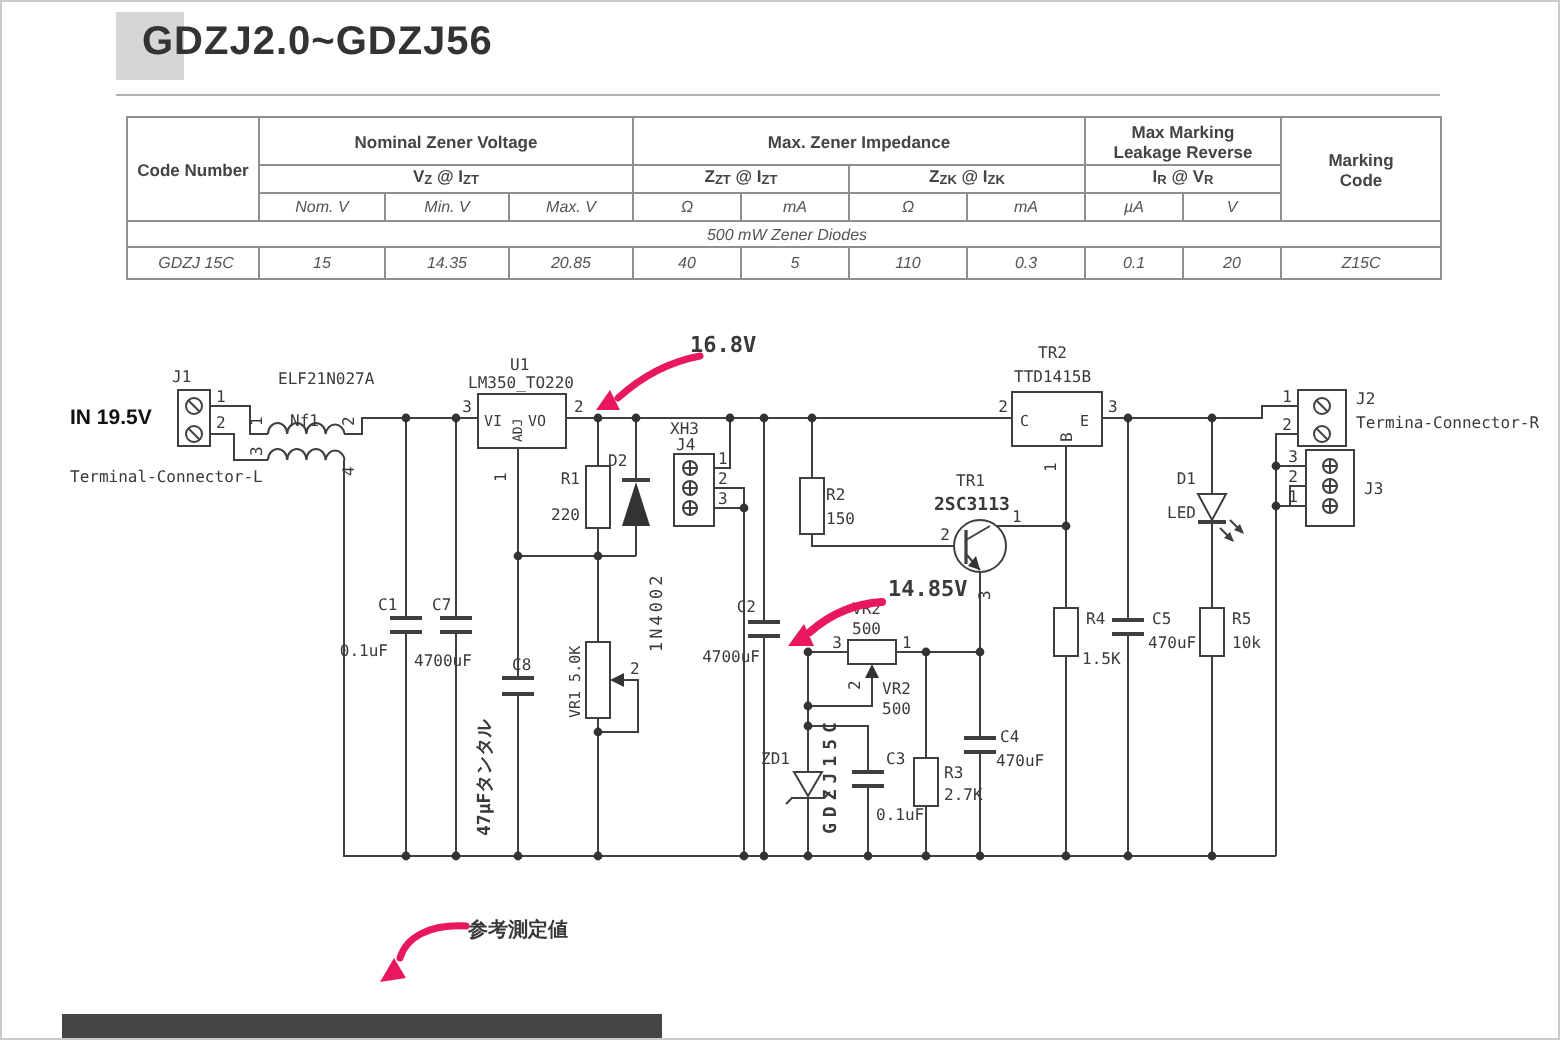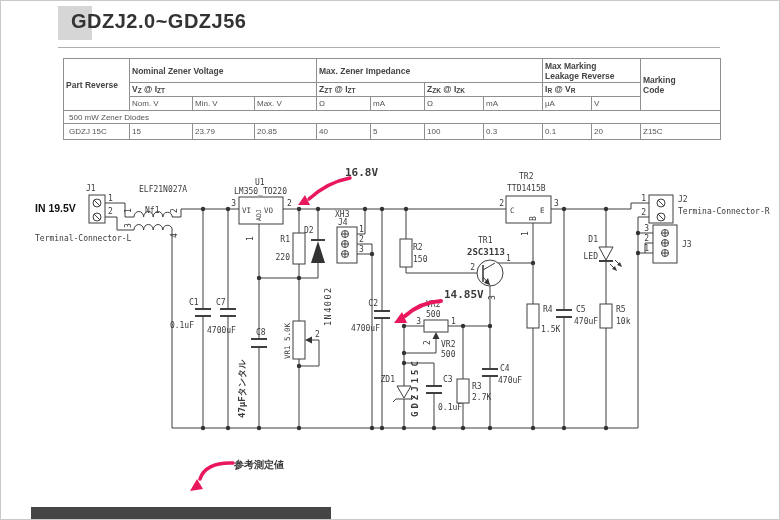--- a/index.html
+++ b/index.html
@@ -3,23 +3,23 @@
 <meta charset="utf-8">
 <style>
   html,body{margin:0;padding:0;background:#fff;}
   #canvas{position:relative;width:780px;height:520px;background:#fff;border:1px solid #c9c9c9;box-sizing:border-box;overflow:hidden;font-family:"Liberation Sans",sans-serif;}
   
   #title-block{position:absolute;left:57px;top:5px;width:34px;height:34px;background:#d6d6d6;}
   #page-title{position:absolute;left:70px;top:9px;font-size:20px;font-weight:bold;color:#333;letter-spacing:0.5px;}
   #title-rule{position:absolute;left:57px;top:46px;width:662px;height:1px;background:#b0b0b0;}
   
   #spec-table{position:absolute;left:62px;top:57px;border-collapse:collapse;table-layout:fixed;}
-  #spec-table td,#spec-table th{border:1px solid #8f8f8f;padding:0 2px;text-align:left;vertical-align:middle;overflow:hidden;white-space:nowrap;}
+  #spec-table td,#spec-table th{border:1px solid #8f8f8f;padding:0 2px;text-align:center;vertical-align:middle;overflow:hidden;white-space:nowrap;}
   #spec-table th{font-size:8.5px;font-weight:bold;color:#444;line-height:10px;}
-  #spec-table td{font-size:8px;color:#555;}
+  #spec-table td{font-size:8px;color:#555;font-style:italic;}
   .row-grp{height:24px;}
   .row-sub{height:14px;}
   .row-units{height:14px;}
   .row-section{height:13px;}
   .row-data{height:16px;}
   .sub{font-size:6.5px;vertical-align:-1px;}
   .left{text-align:left;padding-left:5px !important;}
   
   #footer-bar{position:absolute;left:30px;top:506px;width:300px;height:13px;background:#454545;}
   
@@ -53,21 +53,21 @@
       <col style="width:54px">
         <col style="width:54px">
         <col style="width:59px">
         <col style="width:59px">
       <col style="width:49px">
         <col style="width:49px">
         <col style="width:80px">
     </colgroup>
     <tbody>
         <tr class="row-grp">
-      <th rowspan="3">Part Reverse</th>
+      <th rowspan="3">Code Number</th>
       <th colspan="3">Nominal Zener Voltage</th>
       <th colspan="4">Max. Zener Impedance</th>
       <th colspan="2">
         <span>Max Marking</span><br>
         <span>Leakage Reverse</span>
       </th>
       <th rowspan="3">
         <span>Marking</span><br>
         <span>Code</span>
       </th>
@@ -88,25 +88,25 @@
       <td>mA</td>
       <td>µA</td>
       <td>V</td>
     </tr>
     <tr class="row-section">
       <td colspan="11" class="left">500 mW Zener Diodes</td>
     </tr>
     <tr class="row-data">
       <td class="left">GDZJ 15C</td>
       <td>15</td>
-      <td>23.79</td>
+      <td>14.35</td>
       <td>20.85</td>
       <td>40</td>
       <td>5</td>
-      <td>100</td>
+      <td>110</td>
       <td>0.3</td>
       <td>0.1</td>
       <td>20</td>
       <td>Z15C</td>
     </tr>
   </tbody>
     </table>
 
   <svg id="schem" width="780" height="520" viewBox="0 0 780 520">
 

